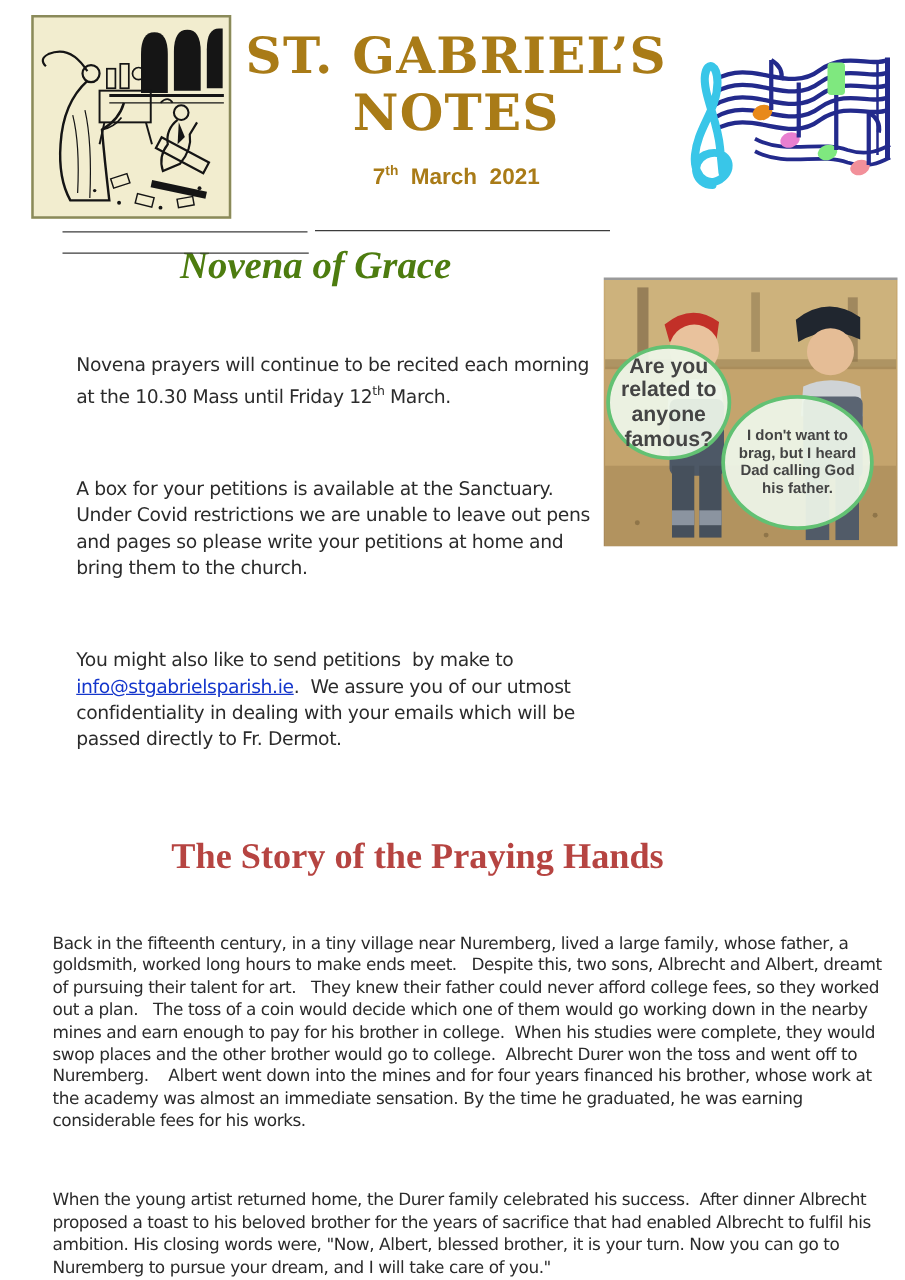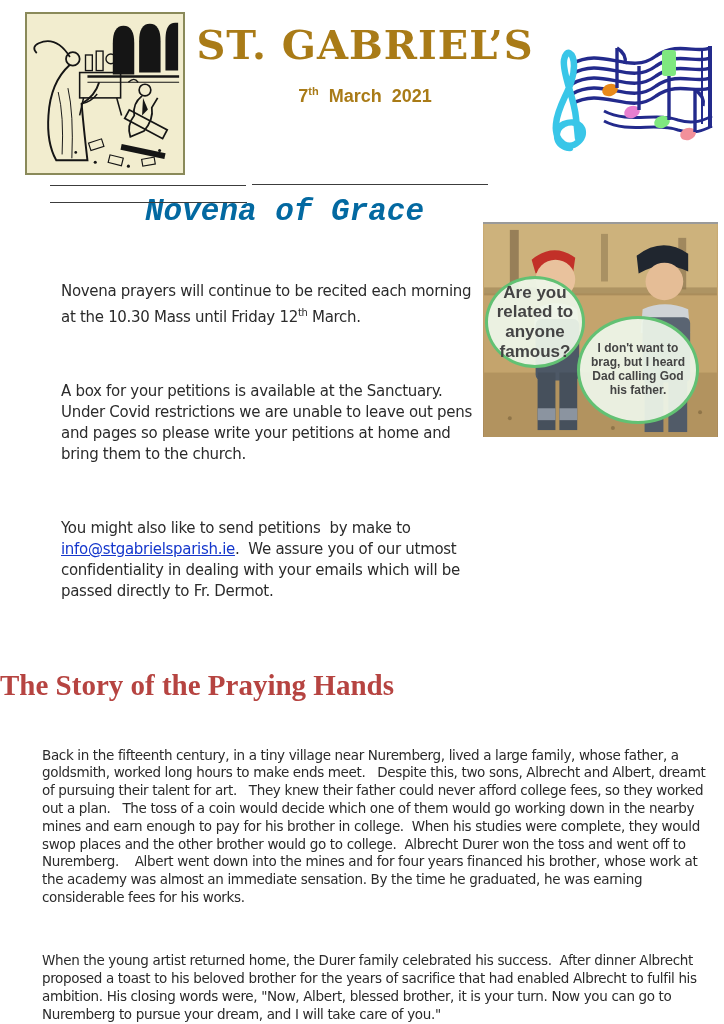--- a/index.html
+++ b/index.html
@@ -57,26 +57,25 @@
   }
   .divider .d1 { width:196px; margin-top:2px; }
   .divider .d2 { width:236px; margin-top:1px; }
   .divider .d3 { width:197px; margin-top:0; }
 
   
   .novena-heading {
     margin-top:6px;
     width:505px;
     text-align:center;
-    font-family:Liberation Mono, monospace;
+    font-family:Liberation Serif, serif;
     font-style:italic;
     font-weight:bold;
     font-size:31px;
-    color:#0369a1;
-    margin-left:32px;
+    color:#4d7c0f;
   }
   .novena-body {
     margin:10px 0 0 42px;
     width:440px;
     font-size:15px;
     line-height:21px;
     letter-spacing:-0.3px;
     white-space:pre-wrap;
   }
   .novena-body p { margin-bottom:11px;margin-left:19px; }
@@ -104,20 +103,21 @@
     color:#444444;
     line-height:1.15;
   }
   .bubble-left  { left:2px;  top:52px;  width:100px; height:92px; font-size:17px; padding:6px; }
   .bubble-right { left:94px; top:92px;  width:122px; height:108px; font-size:12px; padding:8px; }
 
   
   .story-heading {
     margin-top:14px;
     width:668px;
+    text-align:center;
     font-family:"Liberation Serif", serif;
     font-weight:bold;
     font-size:29px;
     color:#b64441;
   }
   .story-body {
     margin:9px 14px 0 42px;
     font-size:13.5px;
     line-height:17.8px;
     letter-spacing:-0.35px;
@@ -165,21 +165,21 @@
         <rect x="84" y="146" width="14" height="8" transform="rotate(14 91 150)" fill="none" stroke="#151515" stroke-width="1.2"></rect>
         <rect x="118" y="148" width="13" height="7" transform="rotate(-10 124 151)" fill="none" stroke="#151515" stroke-width="1.2"></rect>
         <circle cx="70" cy="152" r="1.6" fill="#151515"></circle>
         <circle cx="104" cy="156" r="1.6" fill="#151515"></circle>
         <circle cx="136" cy="140" r="1.6" fill="#151515"></circle>
         <circle cx="50" cy="142" r="1.4" fill="#151515"></circle>
       </svg>
     </div>
 
     <div class="masthead">
-      <h1><span>ST. GABRIEL’S</span><br></h1>
+      <h1><span>ST. GABRIEL’S</span><br><span>NOTES</span></h1>
       <div class="date"><span>7</span><sup>th</sup><span>  March  2021</span></div>
     </div>
 
     <div class="clipart-right">
       <svg viewBox="0 0 174 132">
 
         <g stroke="#232a8c" stroke-width="3.4" fill="none">
           <path d="M28 38 C 58 20, 86 50, 112 30 C 134 15, 152 28, 166 22"></path>
           <path d="M28 48 C 58 30, 86 60, 112 40 C 134 25, 152 38, 166 32"></path>
           <path d="M28 58 C 58 40, 86 70, 112 50 C 134 35, 152 48, 166 42"></path>

